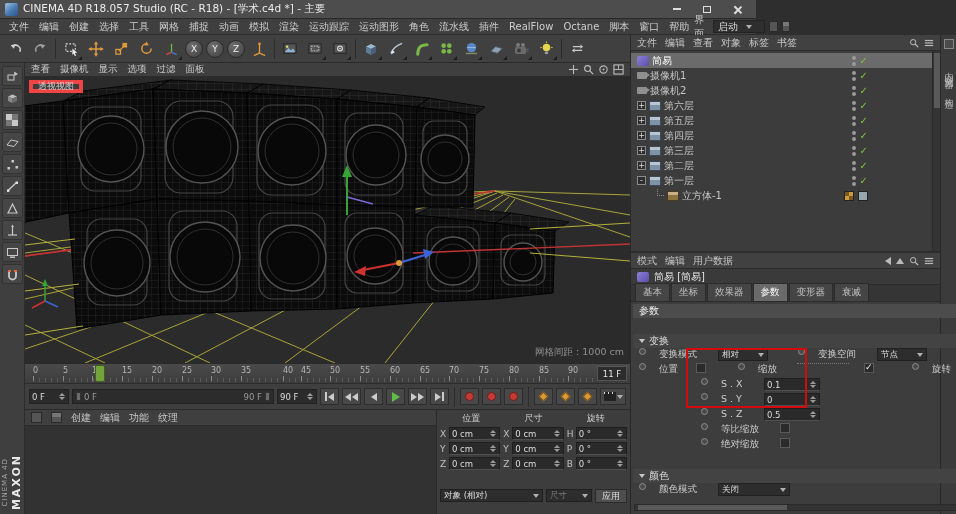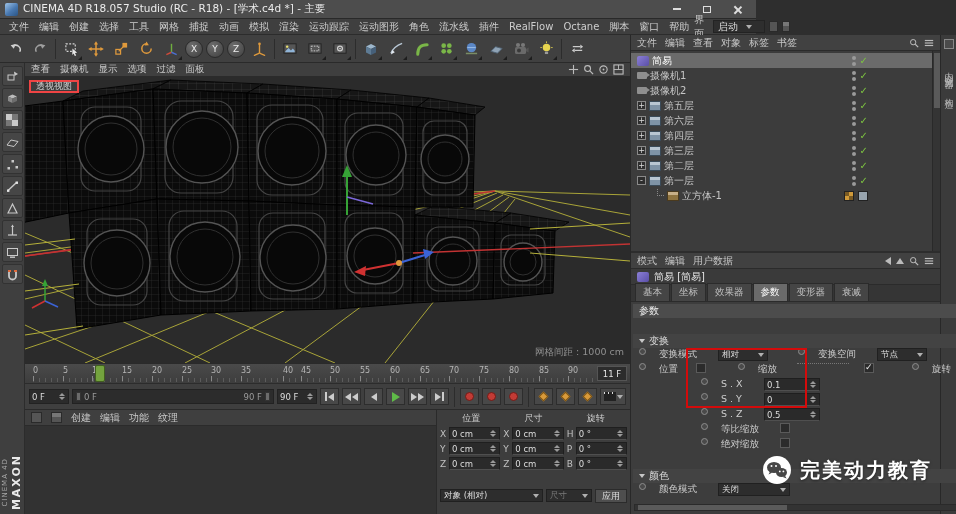--- a/index.html
+++ b/index.html
@@ -44,21 +44,21 @@
 .maxon{margin-top:auto;margin-bottom:4px;display:flex;align-items:center;gap:1px}
 .maxon span{writing-mode:vertical-rl;transform:rotate(180deg)}
 .mx1{font-weight:bold;color:#e9e9e9;font-size:11px;letter-spacing:2px}
 .mx2{color:#a8a8a8;font-size:7px;letter-spacing:1px}
 
 .center{flex:1;display:flex;flex-direction:column;min-width:0}
 .vpmenu{height:14px;display:flex;gap:10px;padding:0 6px;align-items:center;background:#3f3f3f;border-bottom:1px solid #2b2b2b;font-size:9.5px;color:#c9c9c9;flex:none}
 .vpicons{margin-left:auto;display:flex;gap:4px;align-items:center}
 .viewport{height:286px;position:relative;background:#2b2b2b;flex:none}
 .vpsvg{display:block}
-.vplabel{position:absolute;left:4px;top:3px;background:#3c3c3c;border:2px solid #ef4444;padding:0 5px;height:13px;display:flex;align-items:center;font-size:9px;color:#d0d0d0;z-index:3}
+.vplabel{position:absolute;left:4px;top:3px;background:#3c3c3c;border:4px solid #ef4444;padding:0 5px;height:13px;display:flex;align-items:center;font-size:9px;color:#d0d0d0;z-index:3}
 .gridinfo{position:absolute;right:6px;bottom:4px;font-size:9.5px;color:#8f8f8f;z-index:3}
 
 .ruler{height:20px;position:relative;background:linear-gradient(#4a4a4a,#3d3d3d);border-top:1px solid #2a2a2a;flex:none}
 .tick{position:absolute;top:2px;font-size:8px;color:#b5b5b5}
 .tick::before{content:"";position:absolute;left:0;top:10px;width:1px;height:5px;background:#8a8a8a}
 .minor{position:absolute;left:8px;bottom:1px;width:562px;height:4px;background:repeating-linear-gradient(90deg,#5c5c5c 0 1px,transparent 1px 5.95px)}
 .playhead{position:absolute;left:70px;top:1px;width:10px;height:17px;background:#74a33e;border:1px solid #415e1f;border-radius:2px;z-index:2}
 .curframe{position:absolute;right:3px;top:2px;width:30px;height:15px;background:#2c2c2c;border:1px solid #555;display:flex;align-items:center;justify-content:center;font-size:8.5px;color:#e6e6e6}
 .transport{height:26px;display:flex;align-items:center;gap:3px;padding:0 4px;background:#3f3f3f;border-top:1px solid #2c2c2c;flex:none}
 .tfld{width:40px;height:15px;background:#2b2b2b;border:1px solid #222;display:flex;align-items:center;padding:0 2px;font-size:8.5px;color:#ddd;flex:none}
@@ -843,30 +843,30 @@
               <span class="oicn cam"></span>
               <span>摄像机2</span>
               <span class="oend">
                   <span class="vdots"></span>
                   <span class="ochk"></span>
                 </span>
             </div>
             <div class="orow">
               <span class="exp plus"></span>
               <span class="oicn lay"></span>
-              <span>第五层</span>
+              <span>第六层</span>
               <span class="oend">
                   <span class="vdots"></span>
                   <span class="ochk"></span>
                 </span>
             </div>
             <div class="orow">
               <span class="exp plus"></span>
               <span class="oicn lay"></span>
-              <span>第六层</span>
+              <span>第五层</span>
               <span class="oend">
                   <span class="vdots"></span>
                   <span class="ochk"></span>
                 </span>
             </div>
             <div class="orow">
               <span class="exp plus"></span>
               <span class="oicn lay"></span>
               <span>第四层</span>
               <span class="oend">
@@ -1056,34 +1056,20 @@
             </div>
             <div class="redbox"></div>
             <div class="hscroll">
                 <div class="hthumb"></div>
               </div>
           </div>
           <div class="amscroll">
               <div class="vthumb"></div>
             </div>
         </div>
-        <div class="watermark">
-          <svg width="30" height="30" viewBox="0 0 30 30">
-            <circle cx="15" cy="15" r="14" fill="#fff"></circle>
-            <ellipse cx="12" cy="12.5" rx="7" ry="5.6" fill="#474747"></ellipse>
-            <circle cx="9.5" cy="11" r="1" fill="#fff"></circle>
-              <circle cx="14" cy="11" r="1" fill="#fff"></circle>
-            <path d="M8 16.5 L6.5 19.5 L10 17.8 Z" fill="#474747"></path>
-            <ellipse cx="19.5" cy="17.5" rx="5.5" ry="4.5" fill="#474747"></ellipse>
-            <circle cx="17.8" cy="16.4" r="0.9" fill="#fff"></circle>
-              <circle cx="21.4" cy="16.4" r="0.9" fill="#fff"></circle>
-            <path d="M23 20.8 L24.6 23.4 L20.8 21.9 Z" fill="#474747"></path>
-          </svg>
-          <span class="wm-text">完美动力教育</span>
-        </div>
       </div>
     </div>
 
     <div class="dock">
       <span class="dock-icon"></span>
       <span class="dock-tab">内容浏览器</span>
       <span class="dock-tab">构造</span>
     </div>
   </div>
 </div>

